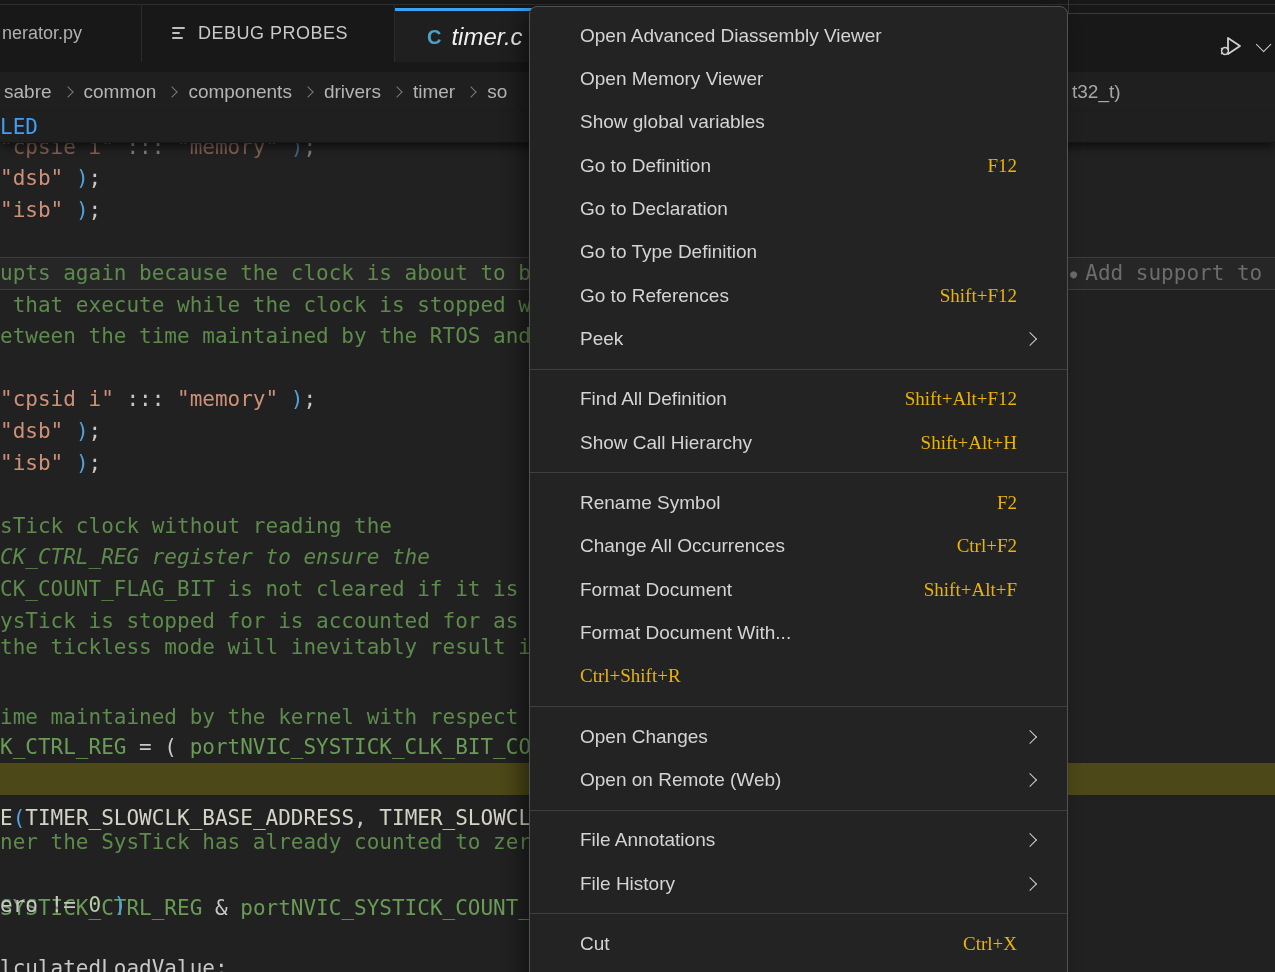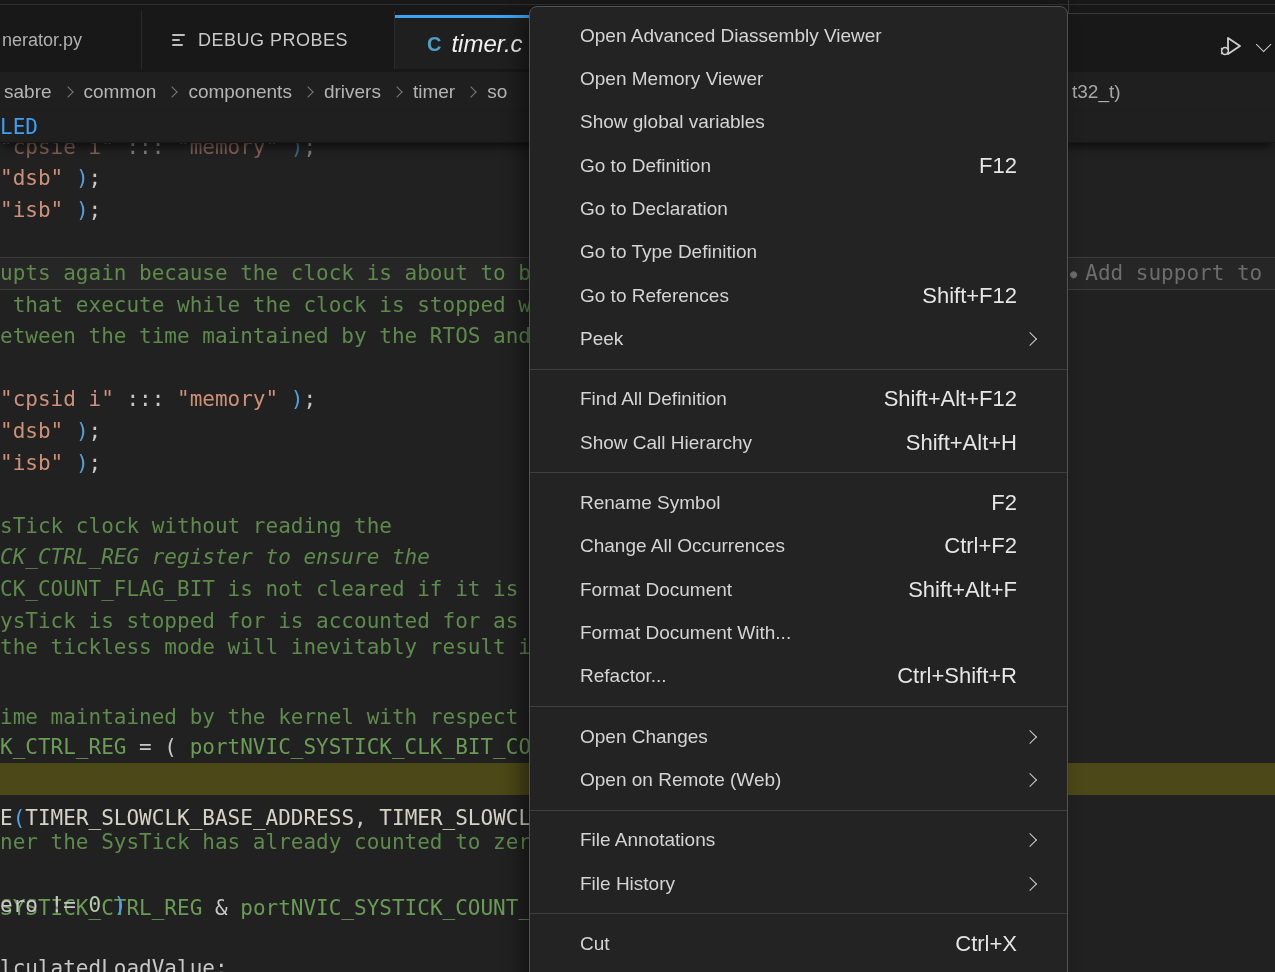--- a/index.html
+++ b/index.html
@@ -6,21 +6,21 @@
   .app{position:relative;width:1275px;height:972px;overflow:hidden;background:#212121;
        font-family:"Liberation Sans",sans-serif;-webkit-font-smoothing:antialiased;}
 
   
   .top-strip{position:absolute;left:0;top:0;width:1275px;height:18px;background:#181818;z-index:5;}
   .top-strip-line{position:absolute;left:0;top:4px;width:1275px;height:1px;background:#2e2e2e;}
   .corner-v{position:absolute;left:1068px;top:0;width:1px;height:13px;background:#3a3a3a;z-index:6;}
   .corner-h{position:absolute;left:1068px;top:13px;width:207px;height:1px;background:#3a3a3a;z-index:6;}
 
   .tabbar{position:absolute;left:0;top:5px;width:1275px;height:67px;background:#181818;z-index:5;}
-  .tab{position:absolute;bottom:3px;display:flex;align-items:center;box-sizing:border-box;cursor:pointer;}
+  .tab{position:absolute;bottom:10px;display:flex;align-items:center;box-sizing:border-box;cursor:pointer;}
   .tab-partial{left:0;width:142px;height:58px;border-right:1px solid #2b2b2b;padding-left:2px;}
   .tab-partial .tab-label{color:#b0b0b0;font-size:18px;}
   .tab-debug{left:142px;width:253px;height:58px;border-right:1px solid #2b2b2b;padding-left:30px;}
   .tab-debug .tab-label{color:#c9c9c9;font-size:18px;letter-spacing:.5px;margin-left:12px;}
   .tab-active{left:395px;width:150px;height:54px;background:#1f1f1f;border-top:3px solid #3ba3f5;padding-left:32px;}
   .tab-active .tab-label{color:#f0f0f0;font-size:24px;font-style:italic;margin-left:10px;}
   .c-file-icon{color:#4da0c7;font-weight:bold;font-size:20px;line-height:1;}
   .list-icon{display:inline-flex;flex-direction:column;gap:3px;width:14px;}
   .list-icon i{display:block;height:2px;background:#bdbdbd;border-radius:1px;}
   .list-icon i:nth-child(1){width:13px;} .list-icon i:nth-child(2){width:8px;} .list-icon i:nth-child(3){width:11px;}
@@ -54,21 +54,21 @@
   .inline-hint{position:absolute;left:1070px;top:257.9px;height:31.6px;line-height:31.6px;white-space:pre;
       font-family:"DejaVu Sans Mono",monospace;font-size:21px;color:#6c6c6c;}
   .inline-hint .bullet{font-size:12px;vertical-align:2px;margin-right:8px;}
 
   
   .context-menu{position:absolute;left:529px;top:6px;width:539px;height:990px;box-sizing:border-box;
       background:#232323;border:1px solid #525252;border-radius:8px;z-index:50;padding-top:7px;
       box-shadow:-8px 8px 20px rgba(0,0,0,.45);}
   .menu-item{height:43.33px;display:flex;align-items:center;padding:0 28px 0 50px;position:relative;cursor:pointer;}
   .mi-label{flex:1;color:#d4d4d4;font-size:19px;white-space:nowrap;}
-  .mi-short{color:#e5e5e5;font-size:22px;padding-right:22px;}
+  .mi-short{color:#eab308;font-size:19px;padding-right:22px;font-family:Liberation Serif, serif;}
   .mi-chevron{position:absolute;right:32px;top:50%;width:9px;height:9px;border-right:1.6px solid #cfcfcf;
       border-top:1.6px solid #cfcfcf;transform:translateY(-50%) rotate(45deg);}
   .menu-sep{border-top:1px solid #3f3f3f;margin:8px 0;}
 </style>
 </head>
 <body>
 
 <div class="app">
 
   <div class="code-layer">
@@ -201,21 +201,20 @@
         <span class="mi-short">Ctrl+F2</span>
       </div>
       <div class="menu-item">
         <span class="mi-label">Format Document</span>
         <span class="mi-short">Shift+Alt+F</span>
       </div>
       <div class="menu-item">
         <span class="mi-label">Format Document With...</span>
       </div>
       <div class="menu-item">
-        <span class="mi-label">Refactor...</span>
         <span class="mi-short">Ctrl+Shift+R</span>
       </div>
       <div class="menu-sep"></div>
       <div class="menu-item">
         <span class="mi-label">Open Changes</span>
         <span class="mi-chevron"></span>
       </div>
       <div class="menu-item">
         <span class="mi-label">Open on Remote (Web)</span>
         <span class="mi-chevron"></span>

